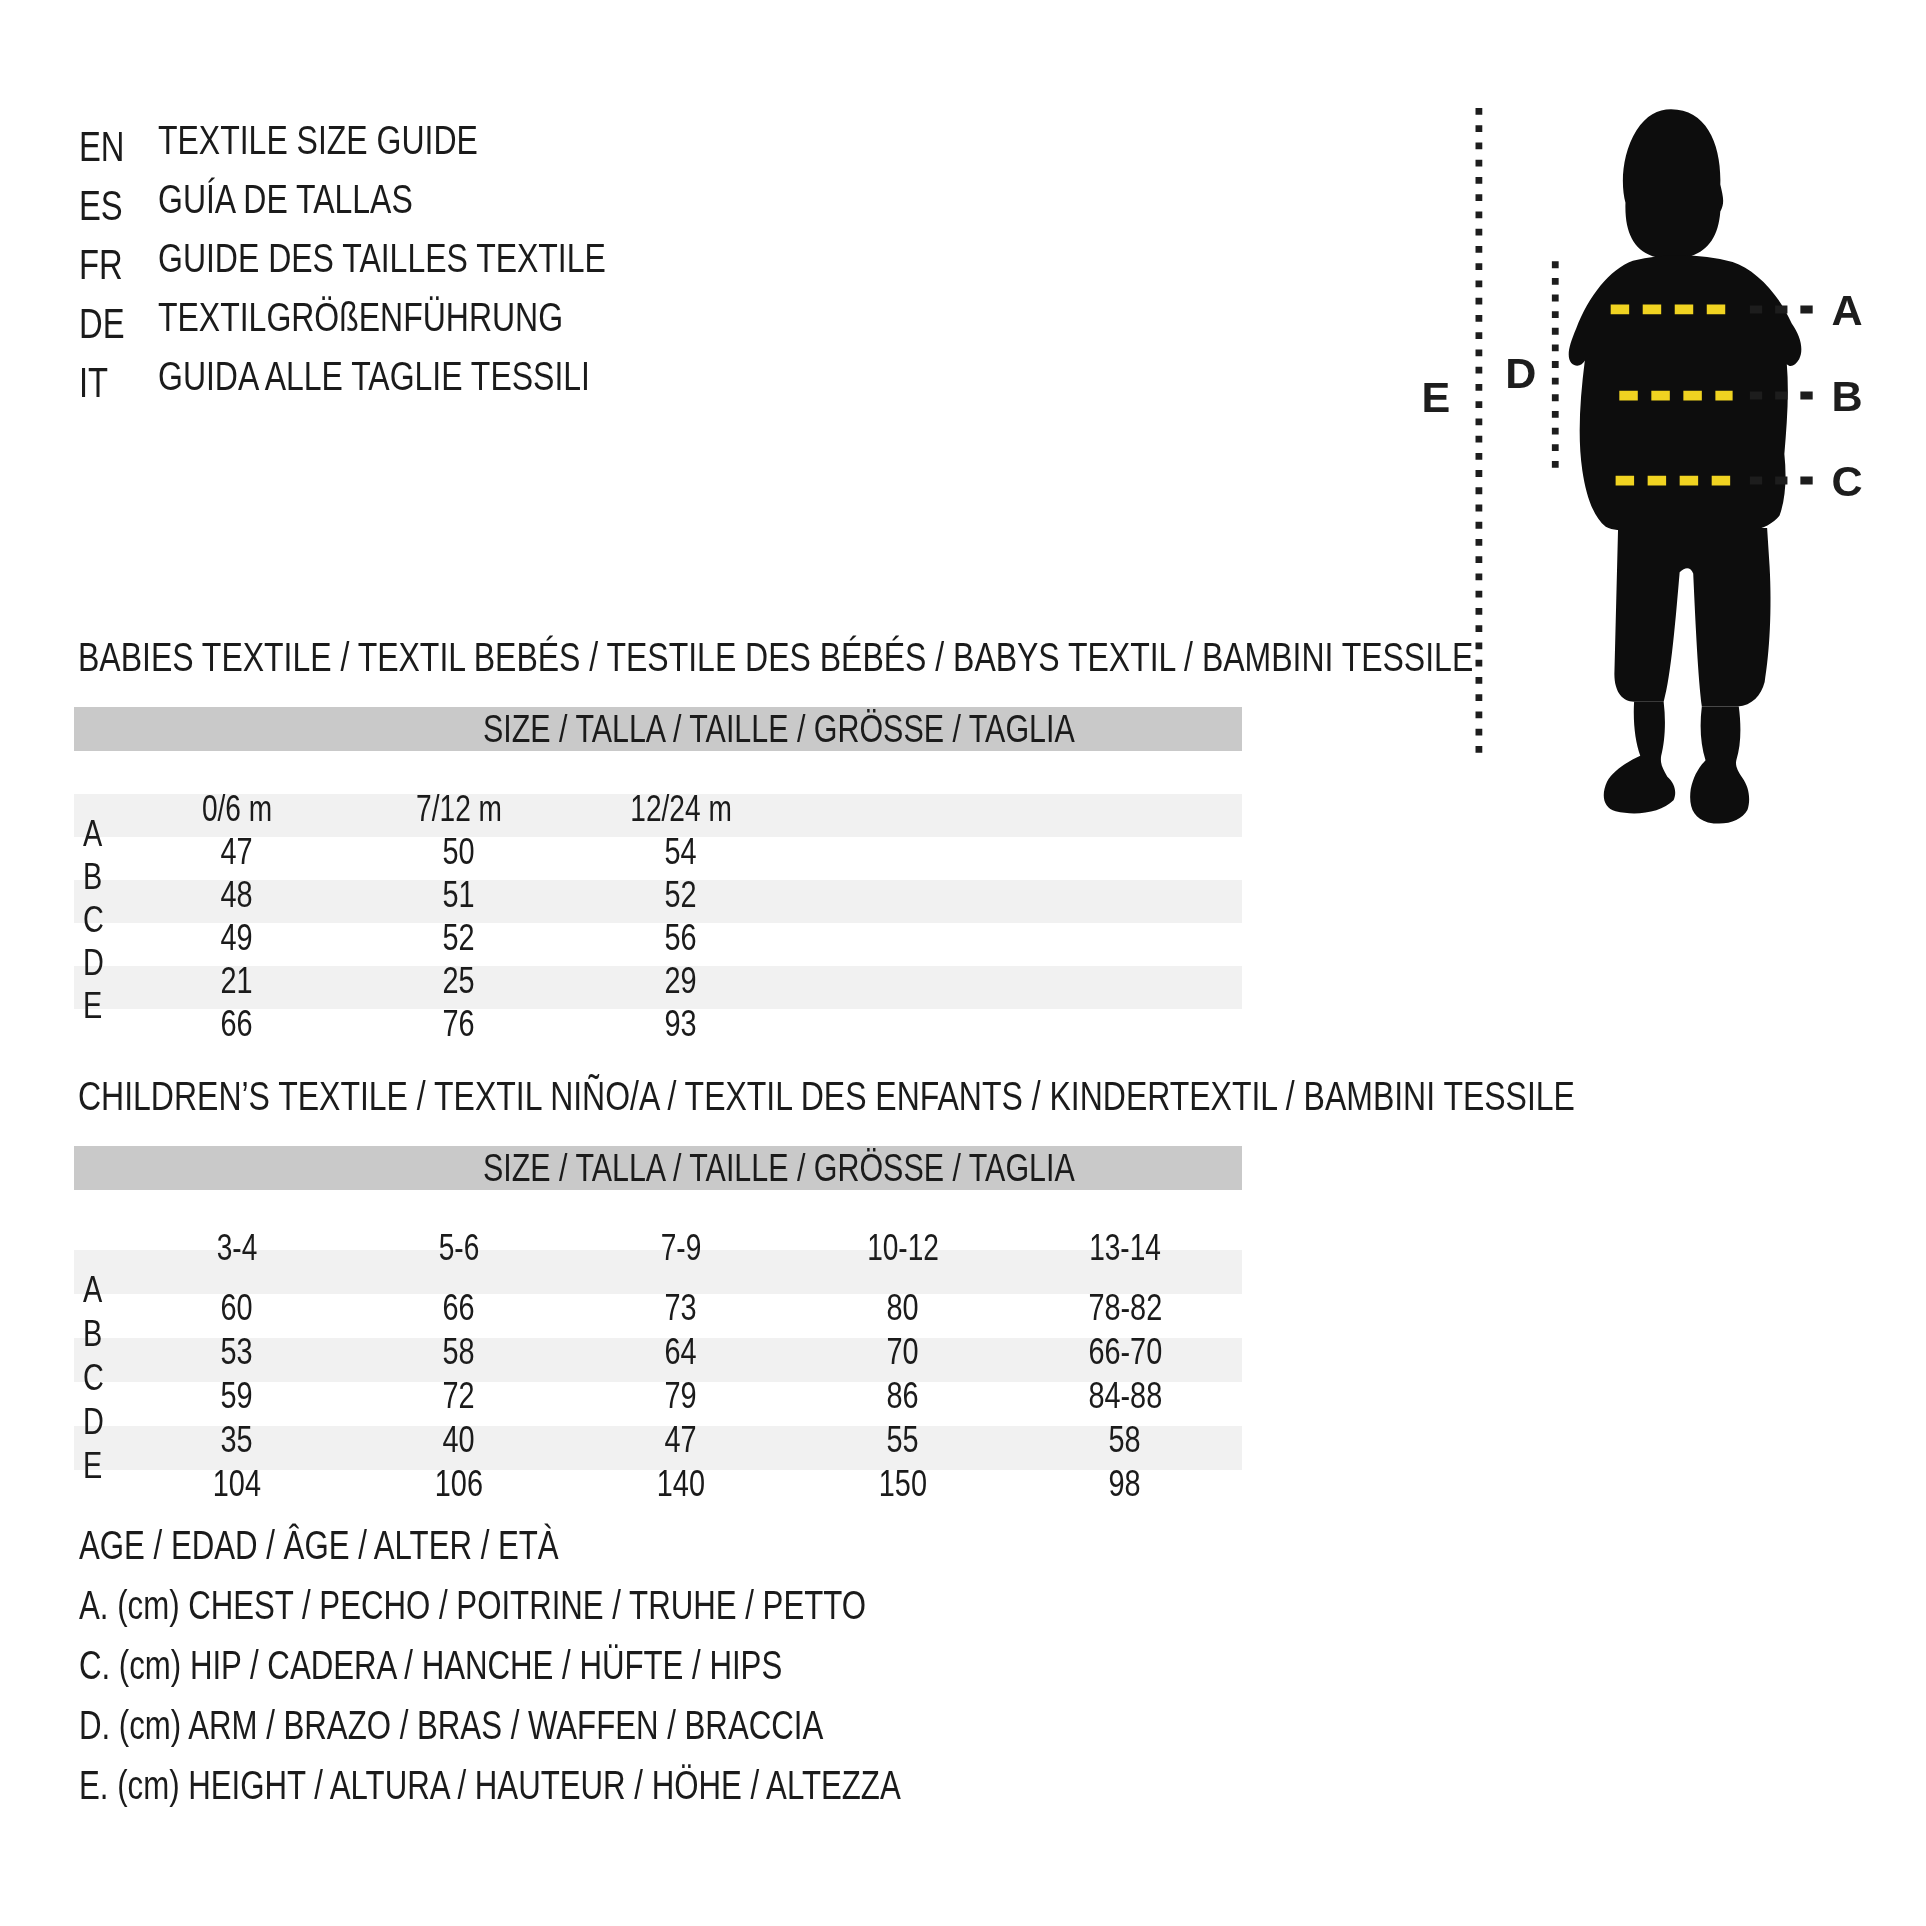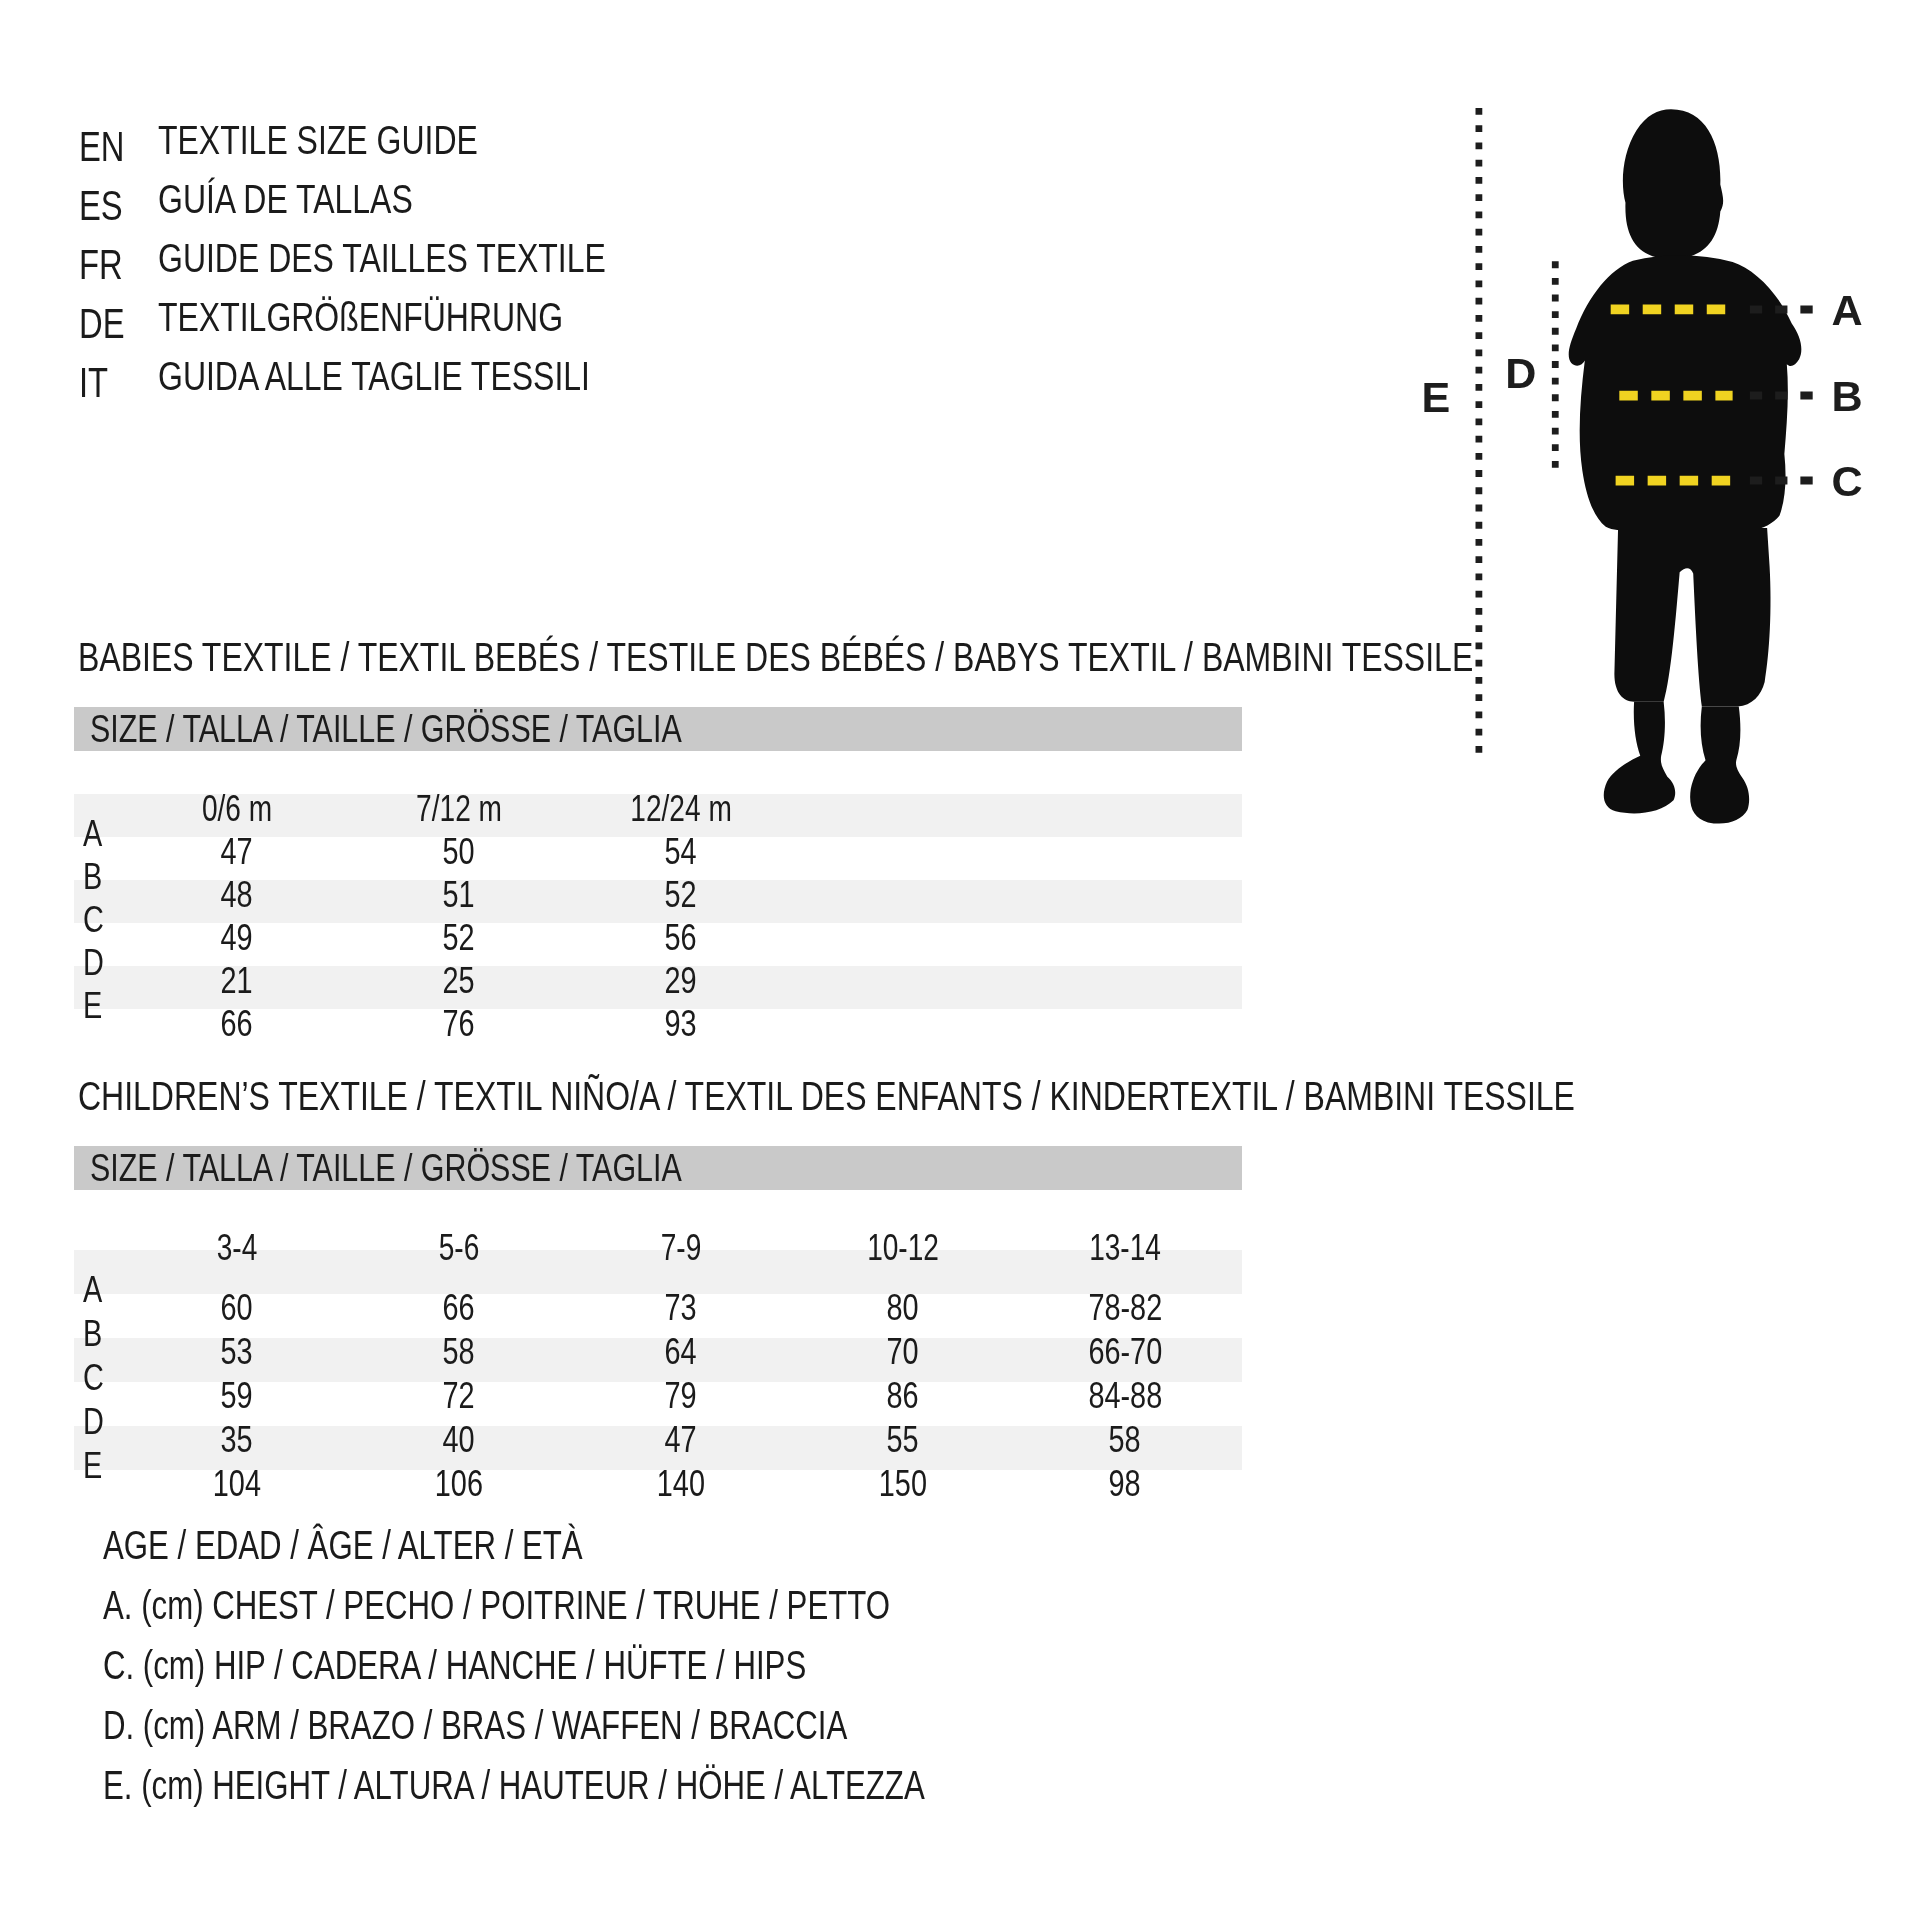--- a/index.html
+++ b/index.html
@@ -26,34 +26,34 @@
 
   
   .section-title{position:absolute;left:78px;height:43px;display:flex;align-items:center;font-size:41px;}
   .title-babies{top:636px;}
   .title-children{top:1075px;}
 
   
   .size-table{position:absolute;left:74px;width:1168px;}
   .babies-table{top:707px;}
   .children-table{top:1146px;}
-  .table-header-bar{height:44px;background:#c9c9c9;display:flex;align-items:center;padding-left:16px;box-sizing:border-box;font-size:39px;}
+  .table-header-bar{height:44px;background:#c9c9c9;display:flex;align-items:center;padding-left:2px;box-sizing:border-box;font-size:39px;justify-content:flex-end;}
   .col-header-row,.data-row{display:grid;align-items:center;}
   .babies-grid{grid-template-columns:52px 222px 222px 222px auto;}
   .children-grid{grid-template-columns:52px 222px 222px 222px 222px 222px auto;}
   .col-header-row{height:43px;font-size:36px;}
   .data-row{height:43px;font-size:37px;}
   .children-table .col-header-row{height:60px;}
   .children-table .data-row{height:44px;}
   .stripe{background:#f1f1f1;}
   .row-label{padding-left:8.6px;display:flex;justify-content:flex-start;align-items:center;}
   .cell-c{display:flex;justify-content:center;align-items:center;margin-top:37px;}
 
   
-  .legend-block{position:absolute;left:79px;top:1515px;margin-left:24px;}
+  .legend-block{position:absolute;left:79px;top:1515px;}
   .legend-line{height:60px;display:flex;align-items:center;font-size:40px;}
 </style>
 </head>
 <body>
 
 <div class="page">
 
   <div class="lang-block">
     <div class="lang-row">
       <span class="lang-code">

